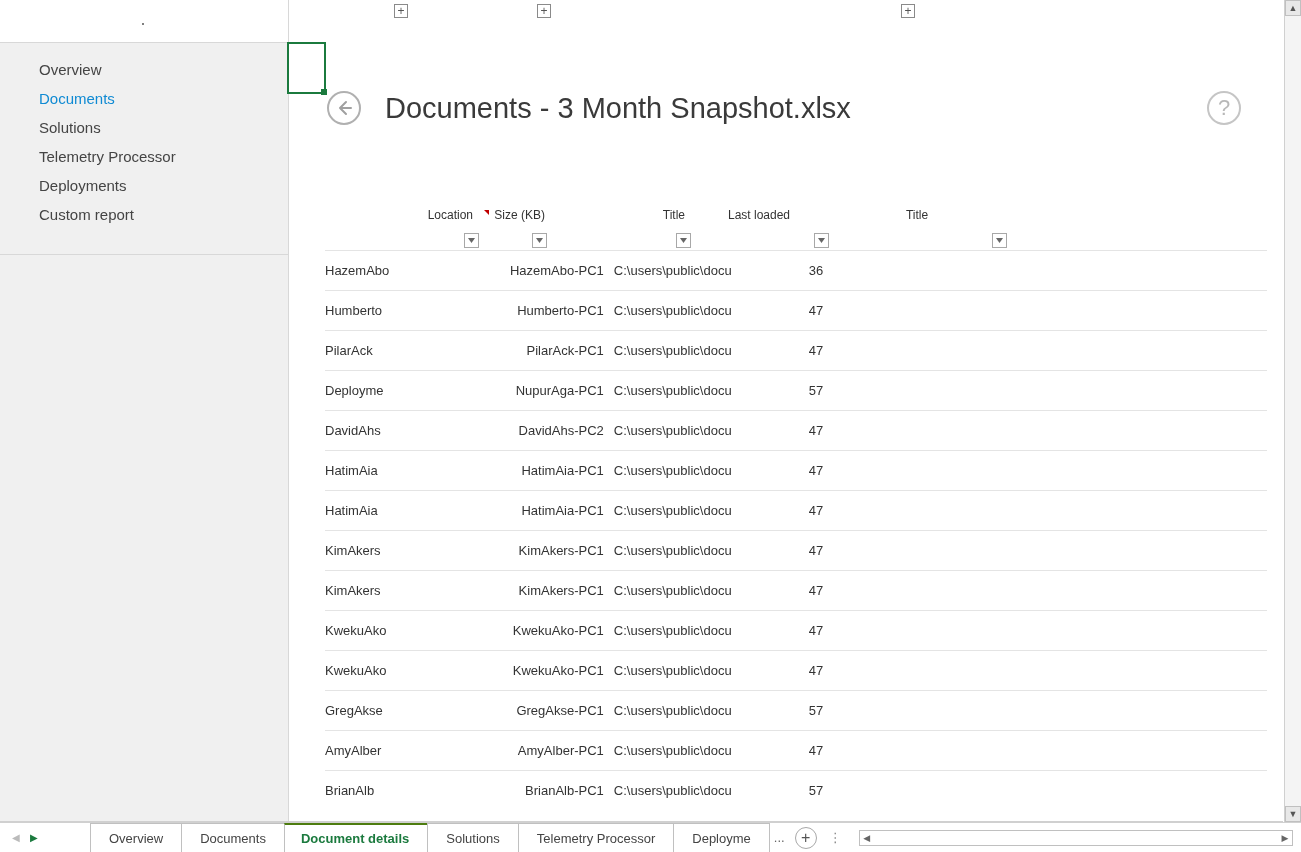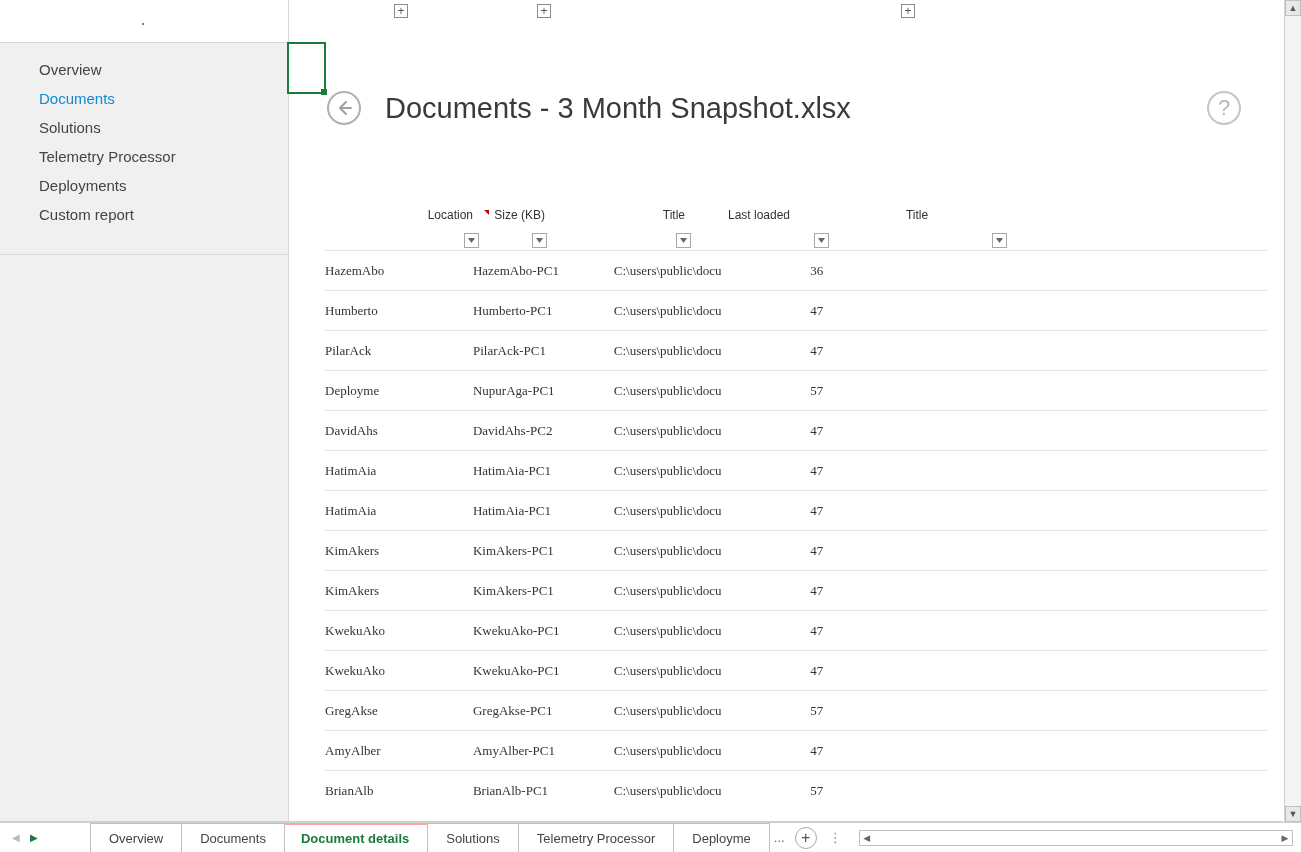--- a/index.html
+++ b/index.html
@@ -172,33 +172,32 @@
     position:absolute;
     top:2px; right:-6px;
     width:0;height:0;
     border-left:5px solid transparent;
     border-top:5px solid #c00000;
   }
 
   .grid-body {
     overflow-y: hidden;
     height: calc(100% - 48px);
-    font-family: Liberation Serif, serif;
   }
   .row {
     display: flex;
     height: 40px;
     align-items: center;
     border-top: 1px solid #e4e4e4;
     font-size: 13px;
     color: #333;
   }
   .row .cell { white-space: nowrap; overflow: hidden; }
   .row .c1 { padding-left:0; }
-  .row .c2 { text-align:left; }
+  .row .c2 { text-align:right; }
   .row .c3 { text-align:left; }
   .row .c4 { text-align:right; padding-left:4px; }
   .row .c5,.row .c6,.row .c7{ text-align:left; }
 
   
   .tabs-strip {
     position: absolute;
     left: 0; right: 0; bottom: 0;
     height: 30px;
     background: #fff;
@@ -230,21 +229,21 @@
     border-top: 1px solid #c0c0c0;
     border-bottom: none;
     margin-left: -1px;
     background: #fff;
     cursor: pointer;
   }
   .tab.first { margin-left: 0; }
   .tab.active {
     color: #1b7a3e;
     font-weight: 600;
-    border-top: 2px solid #fca5a5;
+    border-top: 2px solid #4d7c0f;
     padding-left: 16px;
   }
   .add-tab {
     width: 22px; height: 22px;
     border: 1px solid #a8a8a8;
     border-radius: 50%;
     margin-left: 10px;
     display:flex;
     align-items:center;
     justify-content:center;

